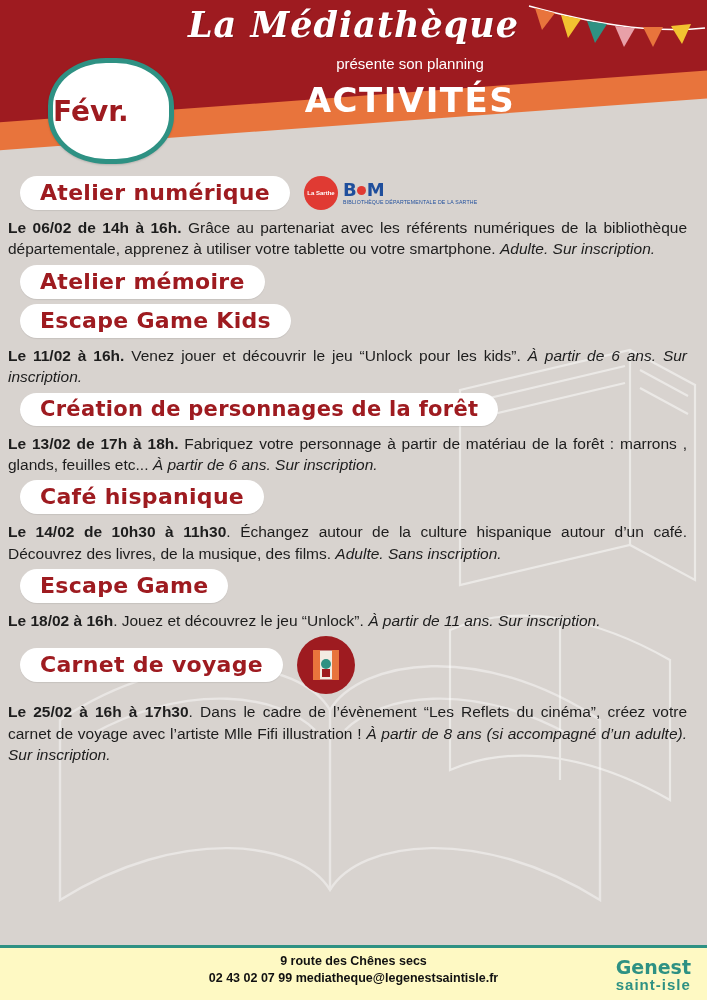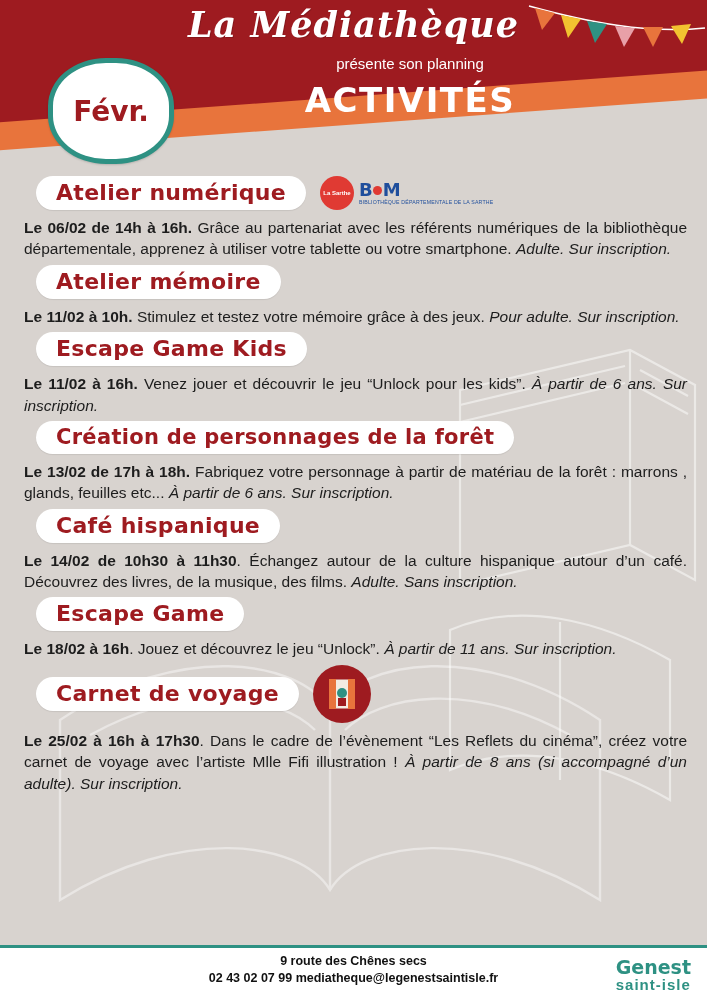--- a/index.html
+++ b/index.html
@@ -63,21 +63,21 @@
     font-family:"DejaVu Sans", sans-serif;
   }
 
   
   .month-badge{
     position:absolute;top:58px;left:48px;
     width:116px;height:96px;
     background:#ffffff;
     border:5px solid #2e9183;
     border-radius:58px/48px;
-    display:flex;align-items:center;justify-content:center;
+    display:flex;align-items:center;justify-content:flex-start;
     z-index:6;
     box-shadow:0 1px 2px rgba(0,0,0,.15);
   }
   .month-badge span{
     color:#9e1b20;
     font-size:28px;
     font-weight:bold;
     font-family:"DejaVu Sans", sans-serif;
   }
 
@@ -97,21 +97,21 @@
     opacity:.5;
     pointer-events:none;
   }
 
   
   .content{
     position:absolute;top:176px;left:0;width:707px;
   }
   .event{
     position:relative;
-    padding:0 16px 0 20px;
+    padding:0 16px 0 4px;
     margin-bottom:5px;
   }
   .pill{
     display:inline-block;
     background:#ffffff;
     border-radius:20px;
     padding:4px 20px 5px 20px;
     color:#9e1b20;
     font-size:22px;
     font-weight:bold;
@@ -155,21 +155,21 @@
   
   .carnet-icon{
     width:58px;height:58px;border-radius:50%;
     background:#9e1b20;
     display:flex;align-items:center;justify-content:center;
   }
 
   
   .footer{
     position:absolute;left:0;bottom:0;width:707px;height:52px;
-    background:#ffffff;
+    background:#fef9c3;
     border-top:3px solid #2e9183;
   }
   .footer-line1{
     position:absolute;top:6px;left:0;width:707px;text-align:center;
     font-size:12.5px;font-weight:bold;color:#111;
   }
   .footer-line2{
     position:absolute;top:23px;left:0;width:707px;text-align:center;
     font-size:12.5px;font-weight:bold;color:#111;
   }
@@ -247,23 +247,20 @@
       </div>
       <div class="desc">
         <b>Le 06/02 de 14h à 16h.</b><span> Grâce au partenariat avec les référents numériques de la bibliothèque départementale, apprenez à utiliser votre tablette ou votre smartphone. </span><i>Adulte. Sur inscription.</i>
       </div>
     </div>
 
     <div class="event">
       <div class="pillrow">
         <div class="pill">Atelier mémoire</div>
       </div>
-      <div class="desc">
-        <b>Le 11/02 à 10h.</b><span> Stimulez et testez votre mémoire grâce à des jeux. </span><i>Pour adulte. Sur inscription.</i>
-      </div>
     </div>
 
     <div class="event">
       <div class="pillrow">
         <div class="pill">Escape Game Kids</div>
       </div>
       <div class="desc">
         <b>Le 11/02 à 16h.</b><span> Venez jouer et découvrir le jeu  “Unlock pour les kids”. </span><i>À partir de 6 ans. Sur inscription.</i>
       </div>
     </div>

